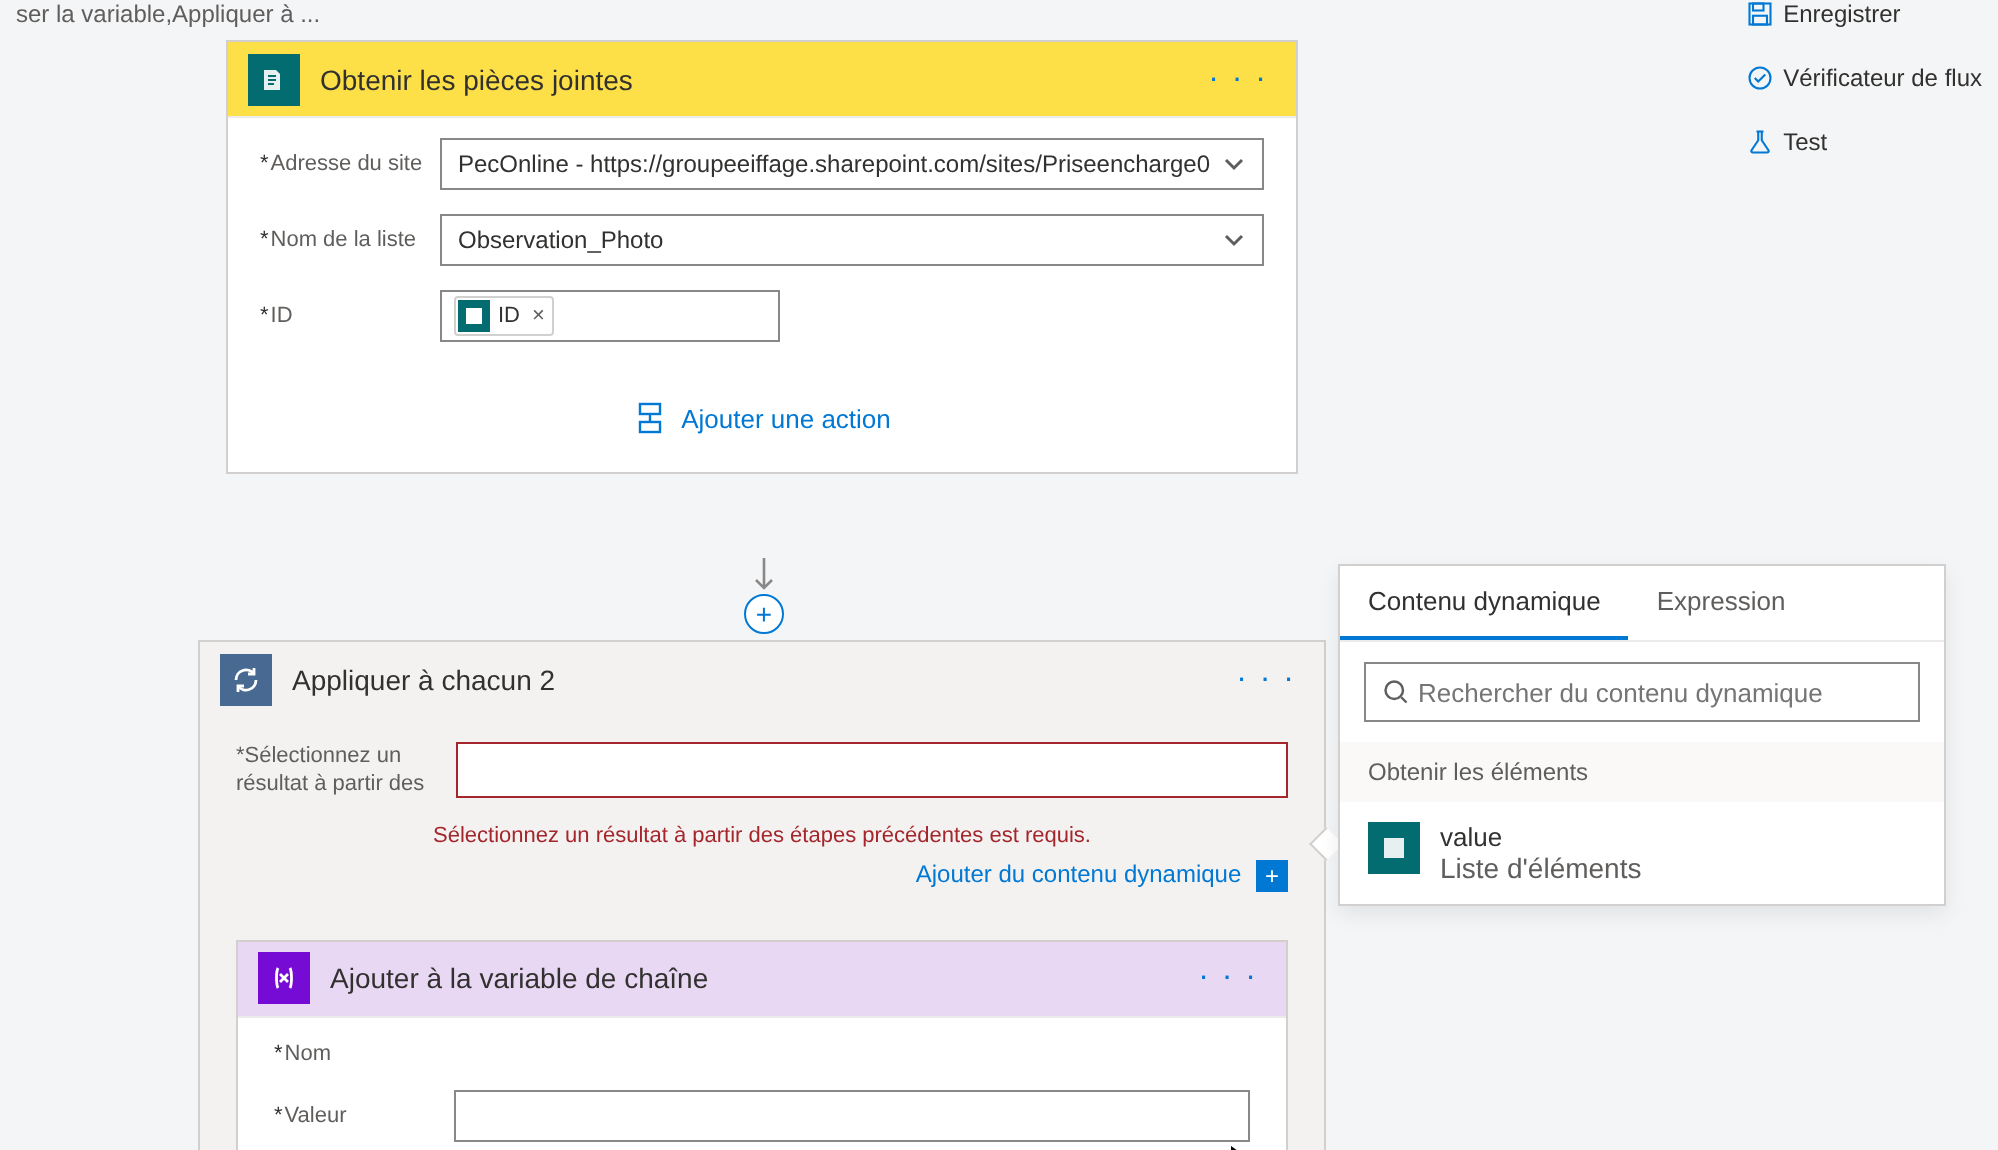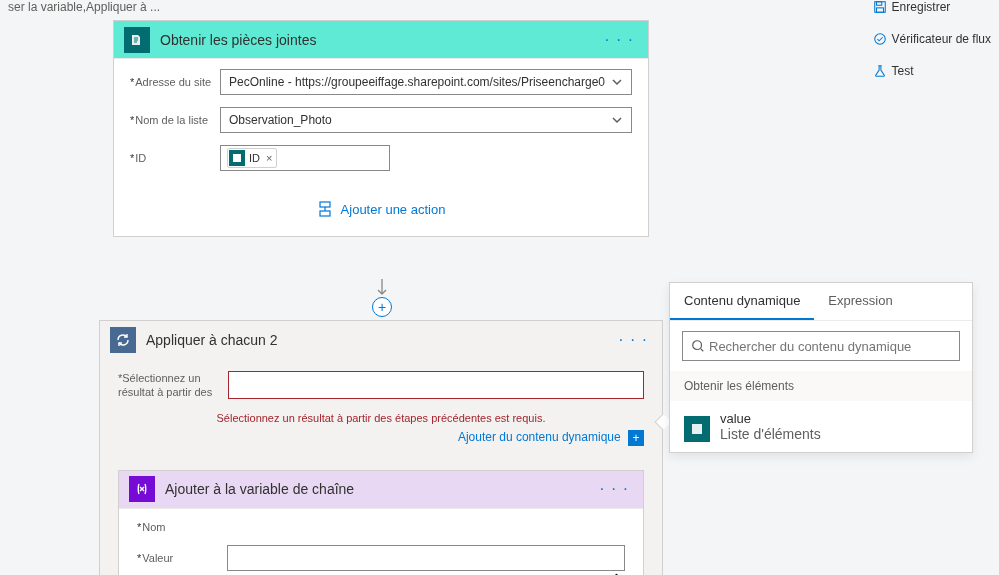--- a/index.html
+++ b/index.html
@@ -10,21 +10,21 @@
 .topbar .crumb { flex: 1; white-space: nowrap; overflow: hidden; }
 .topbar .tools { display: flex; gap: 18px; flex-direction: column; }
 .topbar .tool { display: flex; align-items: center; gap: 5px; color: #323130; cursor: pointer; }
 .topbar .tool svg { width: 14px; height: 14px; }
 
 
 .canvas { position: relative; width: 100%; height: 555px; }
 
 
 .card { position: absolute; background: #fff; border: 1px solid #d2d0ce; font-size: 12px; }
-.card-header { display: flex; align-items: center; height: 38px; padding: 0 10px; background: #5eead4; border-bottom: 1px solid #edebe9; }
+.card-header { display: flex; align-items: center; height: 38px; padding: 0 10px; background: #fde047; border-bottom: 1px solid #edebe9; }
 .card-header.loop-hdr { background: #f3f2f1; border-bottom: none; }
 .card-header.var-hdr { background: #e8d8f3; }
 .action-icon { width: 26px; height: 26px; display: flex; align-items: center; justify-content: center; margin-right: 10px; color: #fff; font-size: 13px; }
 .card-title { flex: 1; color: #323130; font-size: 14px; }
 .ellipsis { color: #0078d4; font-size: 16px; letter-spacing: 1px; cursor: pointer; padding: 0 4px; }
 .card-body { padding: 10px 16px 16px; }
 .row { display: flex; align-items: center; margin-bottom: 12px; }
 .row-label { width: 90px; color: #605e5c; font-size: 11px; }
 .row-label .req { color: #323130; margin-right: 1px; }
 .row-field { flex: 1; }
@@ -61,21 +61,21 @@
 .inner-card .card-header { border-bottom: 1px solid #edebe9; }
 
 
 .dc-panel { position: absolute; right: 26px; top: 262px; width: 304px; background: #fff; border: 1px solid #d2d0ce; box-shadow: 0 4px 10px rgba(0,0,0,0.08); }
 .dc-tabs { display: flex; border-bottom: 1px solid #edebe9; }
 .dc-tab { padding: 10px 14px; font-size: 13px; color: #605e5c; cursor: pointer; }
 .dc-tab.active { color: #323130; border-bottom: 2px solid #0078d4; }
 .dc-search { margin: 10px 12px; border: 1px solid #8a8886; height: 30px; display: flex; align-items: center; padding: 0 8px; gap: 4px; }
 .dc-search input { border: none; outline: none; flex: 1; font-size: 13px; }
 .dc-group { padding: 8px 14px; color: #605e5c; font-size: 12px; background: #faf9f8; }
-.dc-item { display: flex; align-items: flex-end; padding: 10px 14px; gap: 10px; cursor: pointer; }
+.dc-item { display: flex; align-items: flex-start; padding: 10px 14px; gap: 10px; cursor: pointer; }
 .dc-item .dc-ico { width: 26px; height: 26px; background: #036c70; display: flex; align-items: center; justify-content: center; flex-shrink: 0; }
 .dc-item .dc-txt .t { font-size: 13px; color: #323130; }
 .dc-item .dc-txt .s { font-size: 14px; color: #605e5c; }
 
 
 .beak { position: absolute; right: 330px; top: 396px; width: 12px; height: 12px; background: #fff; border-left: 1px solid #d2d0ce; border-bottom: 1px solid #d2d0ce; transform: rotate(45deg); }
 
 
 .cursor { position: absolute; left: 615px; top: 553px; pointer-events: none; }
 

